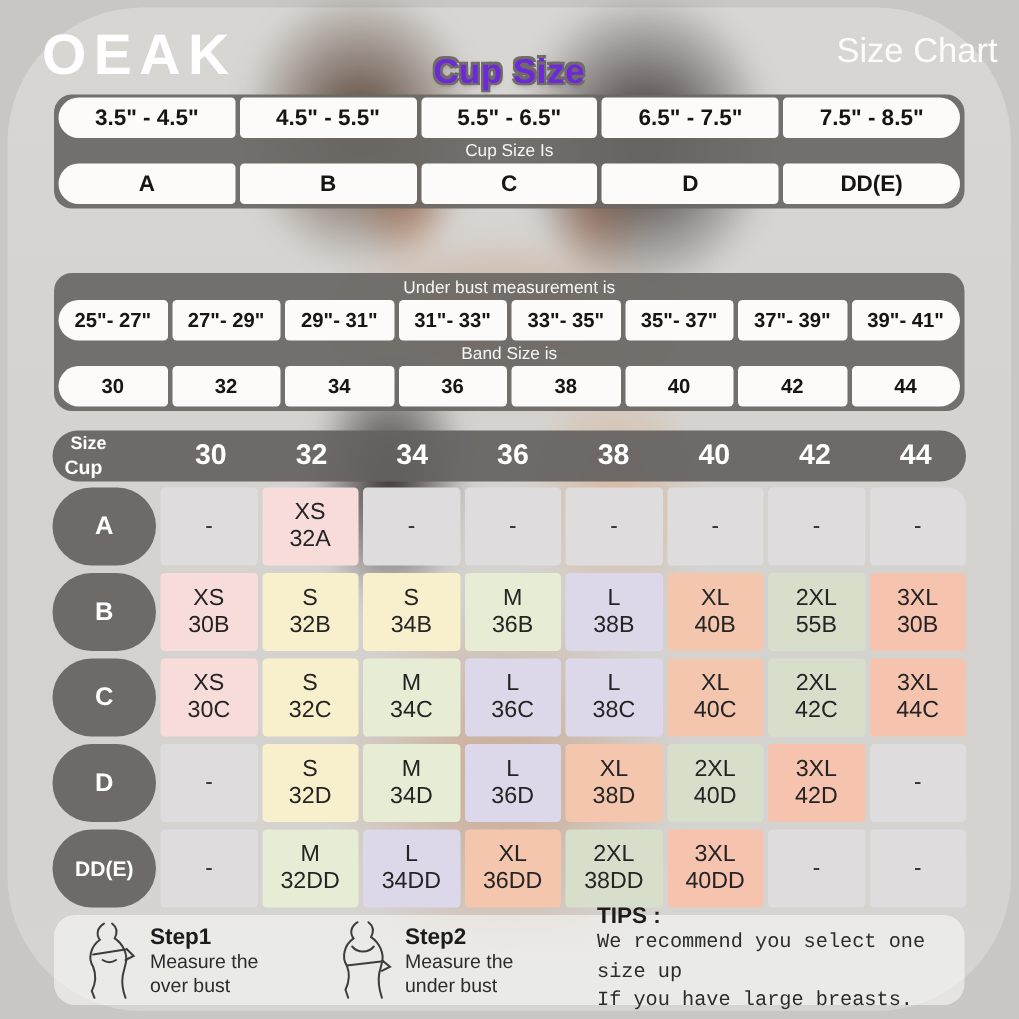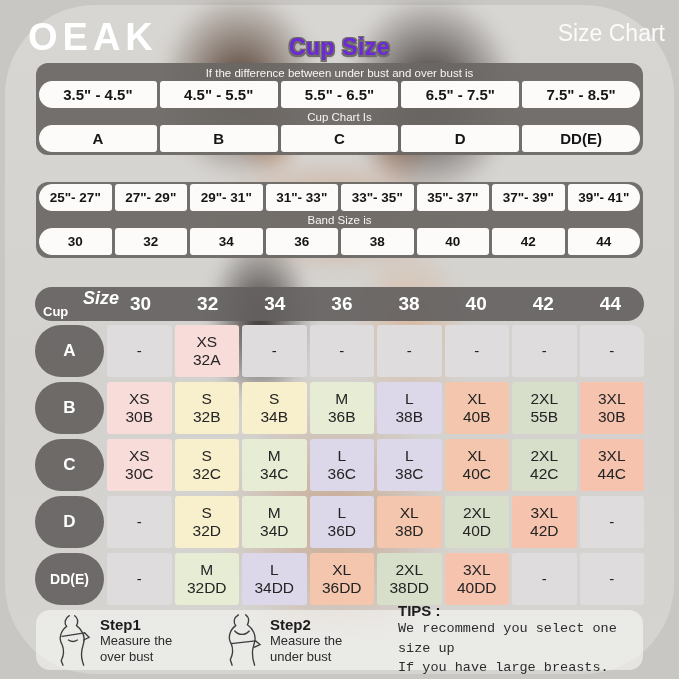--- a/index.html
+++ b/index.html
@@ -34,21 +34,21 @@
   .pill-row{display:flex;gap:3px;height:27px;}
   .pill-row + .bar-label{margin-top:1px;}
   .pill{flex:1;background:#fcfbfa;display:flex;align-items:center;justify-content:center;
         font-weight:bold;font-size:15px;color:#151515;border-radius:3px;}
   .pill:first-child{border-radius:14px 3px 3px 14px;}
   .pill:last-child{border-radius:3px 14px 14px 3px;}
   .band-table .pill{font-size:13.5px;}
   .matrix-head{position:absolute;left:35px;right:35px;top:287px;height:34px;
        background:rgba(100,97,95,.92);border-radius:17px;display:flex;align-items:center;}
   .corner{width:72px;position:relative;height:100%;color:#fff;}
-  .corner-size{position:absolute;top:1px;left:48px;font-size:18px;font-weight:bold;font-style:italic;}
+  .corner-size{position:absolute;top:1px;left:12px;font-size:12px;font-weight:bold;}
   .corner-cup{position:absolute;bottom:2px;left:8px;font-size:13px;font-weight:bold;}
   .col-head{flex:1;text-align:center;color:#fff;font-size:19px;font-weight:bold;}
   .matrix-rows{position:absolute;left:35px;right:35px;top:325px;}
   .m-row{display:flex;gap:3px;height:52px;margin-bottom:5px;}
   .row-head{width:69px;flex:0 0 69px;background:rgba(100,97,95,.92);border-radius:26px;
         display:flex;align-items:center;justify-content:center;color:#fff;
         font-size:17px;font-weight:bold;}
   .row-head.small{font-size:14px;}
   .m-cell{flex:1;border-radius:3px;display:flex;flex-direction:column;align-items:center;
         justify-content:center;font-size:15.5px;color:#242424;line-height:1.15;}
@@ -69,39 +69,39 @@
 
 <div class="page">
   <div class="bg-card"></div>
   <div class="photo"></div>
 
   <div class="brand">OEAK</div>
   <div class="page-title">Size Chart</div>
 
   <div class="section-title cup-title">Cup Size</div>
   <div class="lookup-table cup-table">
-    <div class="bar-label">If the difference between under bust and over bust is</div>
     <div class="pill-row" id="cup-ranges">
         <div class="pill">3.5" - 4.5"</div>
         <div class="pill">4.5" - 5.5"</div>
         <div class="pill">5.5" - 6.5"</div>
         <div class="pill">6.5" - 7.5"</div>
         <div class="pill">7.5" - 8.5"</div>
       </div>
-    <div class="bar-label">Cup Chart Is</div>
+    <div class="bar-label">Cup Size Is</div>
     <div class="pill-row" id="cup-values">
         <div class="pill">A</div>
         <div class="pill">B</div>
         <div class="pill">C</div>
         <div class="pill">D</div>
         <div class="pill">DD(E)</div>
       </div>
   </div>
 
   <div class="lookup-table band-table">
+    <div class="bar-label">Under bust measurement is</div>
     <div class="pill-row" id="band-ranges">
         <div class="pill">25"- 27"</div>
         <div class="pill">27"- 29"</div>
         <div class="pill">29"- 31"</div>
         <div class="pill">31"- 33"</div>
         <div class="pill">33"- 35"</div>
         <div class="pill">35"- 37"</div>
         <div class="pill">37"- 39"</div>
         <div class="pill">39"- 41"</div>
       </div>

